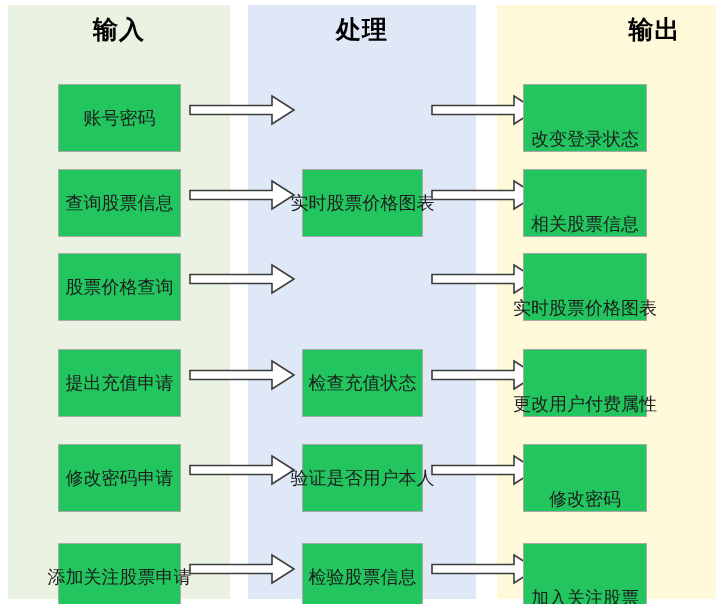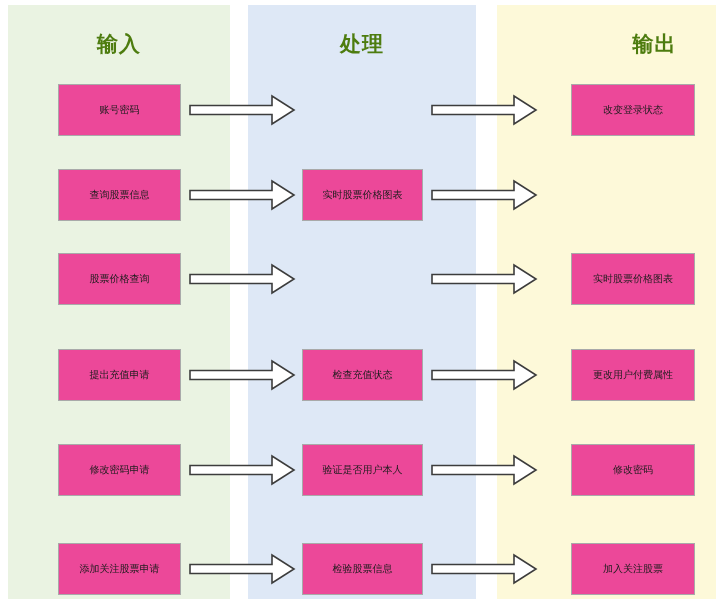--- a/index.html
+++ b/index.html
@@ -15,27 +15,27 @@
     position: absolute;
     top: 5px;
     height: 594px;
   }
   .col-input   { left: 8px;   width: 222px; }
   .col-process { left: 248px; width: 228px; }
   .col-output  { left: 497px; width: 219px; }
 
   .hdr {
     position: absolute;
-    top: 30px;
+    top: 15px;
     height: 28px;
     line-height: 28px;
     text-align: center;
-    font-size: 21px;
+    font-size: 25px;
     font-weight: 700;
-    color: #4d7c0f;
+    color: #000000;
     letter-spacing: 1px;
   }
   .hdr-input   { left: 8px;   width: 222px; }
   .hdr-process { left: 248px; width: 228px; }
   .hdr-output  { left: 497px; width: 219px; margin-left: 48px; }
 
   .row {
     position: absolute;
     left: 0;
     width: 720px;
@@ -44,34 +44,34 @@
   .r1 { top: 84px; }
   .r2 { top: 169px; padding-left: 48px; }
   .r3 { top: 253px; }
   .r4 { top: 349px; padding-left: 20px; }
   .r5 { top: 444px; }
   .r6 { top: 543px; }
 
   .box {
     position: absolute;
     top: 0;
-    height: 52px;
+    height: 68px;
     box-sizing: border-box;
-    background: #ec4899;
+    background: #22c55e;
     border: 1px solid #a9a9a9;
     display: flex;
     align-items: center;
     justify-content: center;
-    font-size: 10px;
+    font-size: 18px;
     color: #1d1d1d;
     white-space: nowrap;
   }
   .box.in   { left: 58px;  width: 123px; }
   .box.proc { left: 302px; width: 121px; }
-  .box.out  { left: 571px; width: 124px; }
+  .box.out  { left: 523px; width: 124px; align-items: flex-end; }
 
   .arrow {
     position: absolute;
     top: 9.5px;
   }
   .a1 { left: 189px; }
   .a2 { left: 431px; }
   .arrow polygon {
     fill: #ffffff;
     stroke: #3c3c3c;
@@ -113,20 +113,23 @@
       </div>
     <svg class="arrow a1" width="107" height="32" viewBox="0 0 107 32">
         <polygon points="1,11.5 83,11.5 83,2 105,16 83,30 83,20.5 1,20.5"></polygon>
       </svg>
     <div class="box proc">
         <span>实时股票价格图表</span>
       </div>
     <svg class="arrow a2" width="107" height="32" viewBox="0 0 107 32">
         <polygon points="1,11.5 83,11.5 83,2 105,16 83,30 83,20.5 1,20.5"></polygon>
       </svg>
+    <div class="box out">
+        <span>相关股票信息</span>
+      </div>
   </div>
 
   <div class="row r3">
     <div class="box in">
         <span>股票价格查询</span>
       </div>
     <svg class="arrow a1" width="107" height="32" viewBox="0 0 107 32">
         <polygon points="1,11.5 83,11.5 83,2 105,16 83,30 83,20.5 1,20.5"></polygon>
       </svg>
     <svg class="arrow a2" width="107" height="32" viewBox="0 0 107 32">

